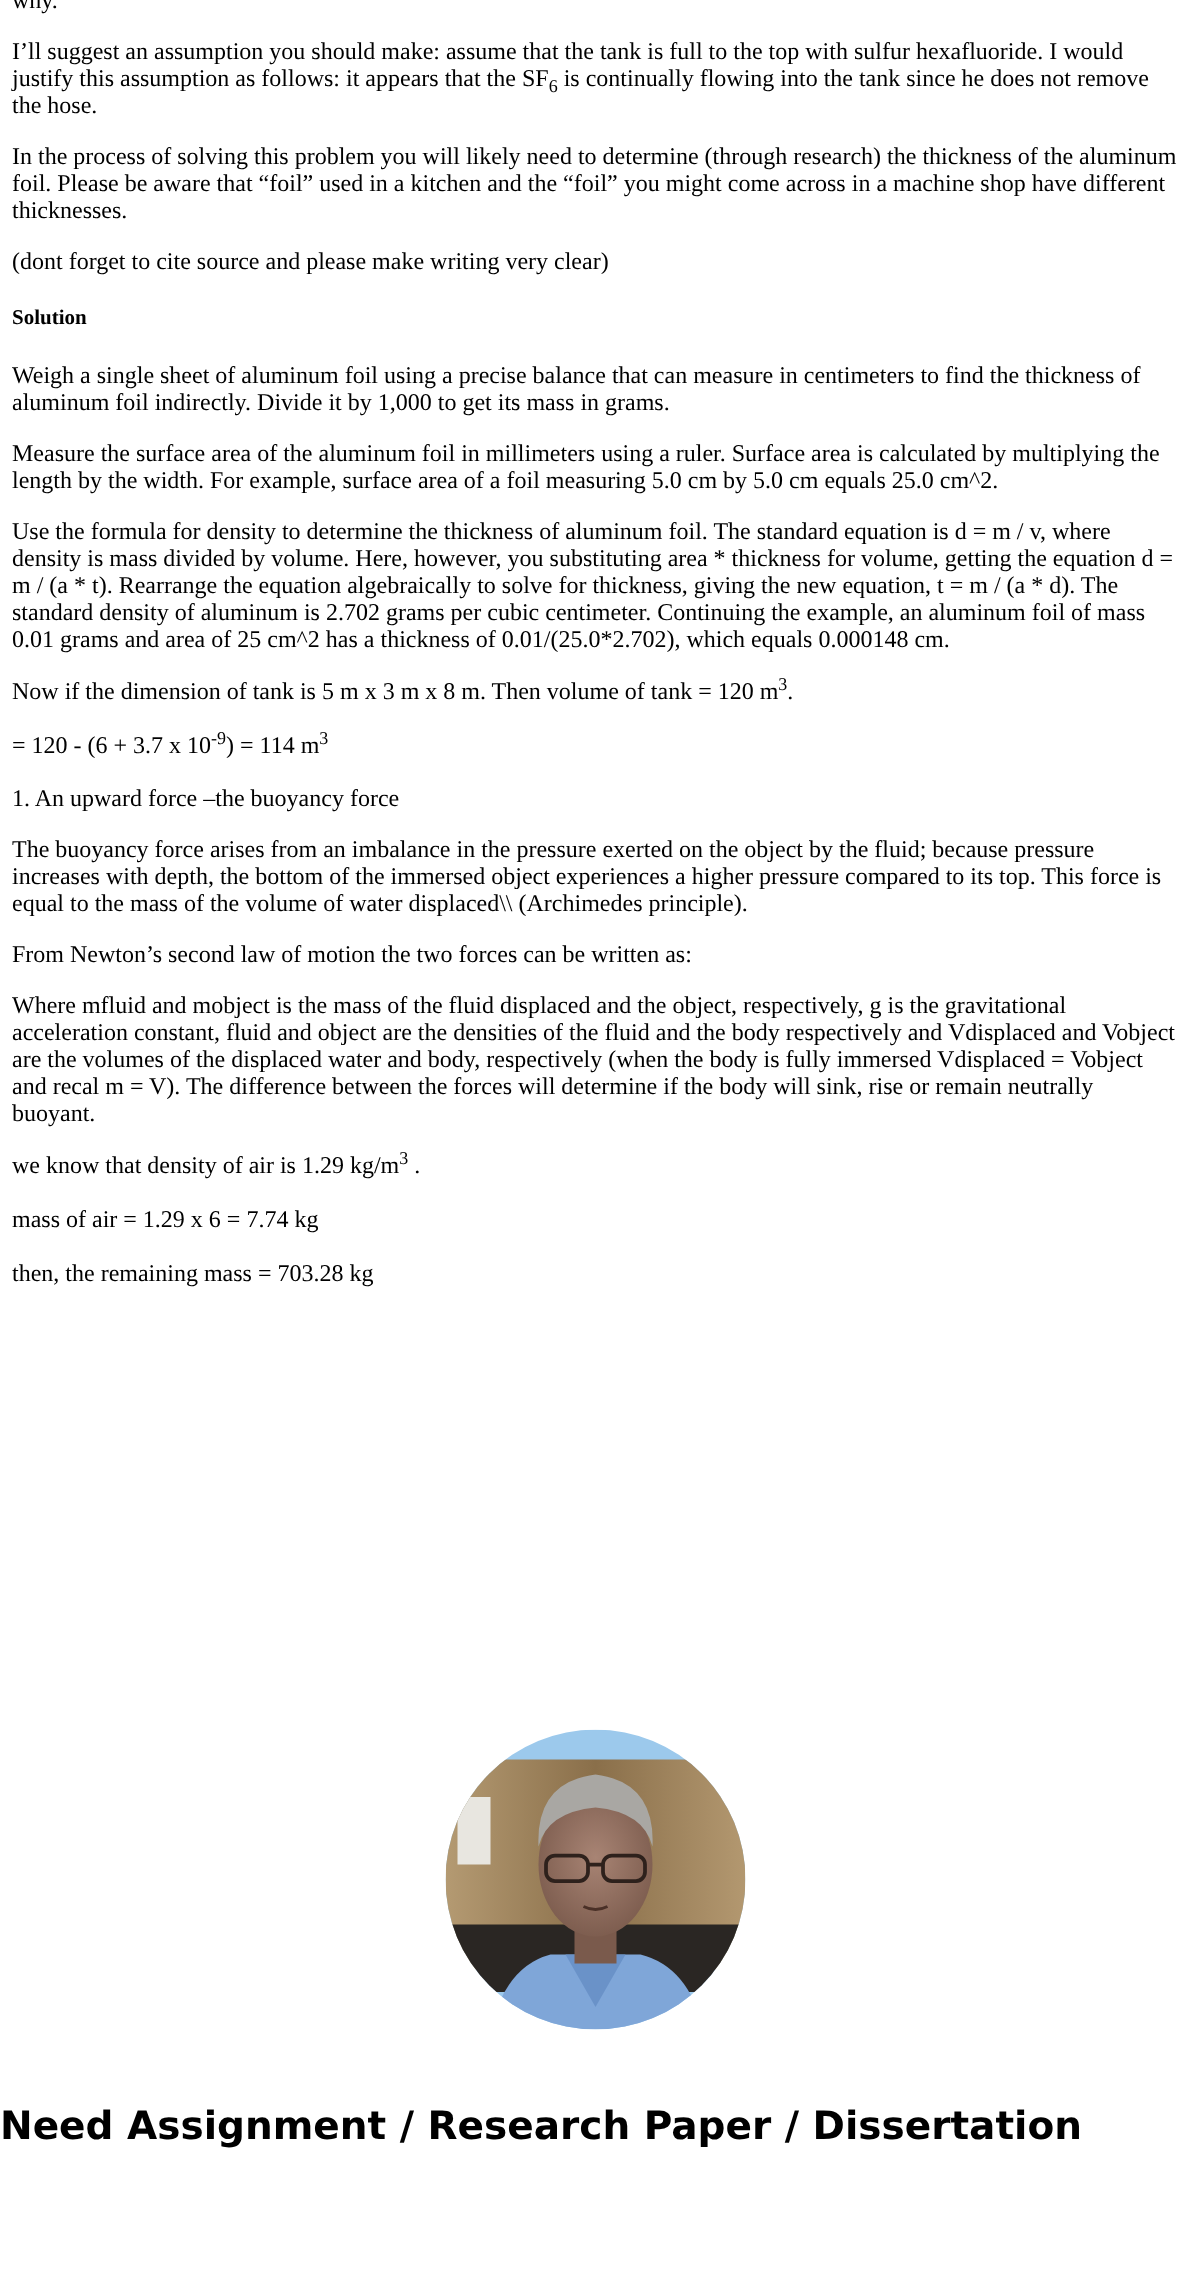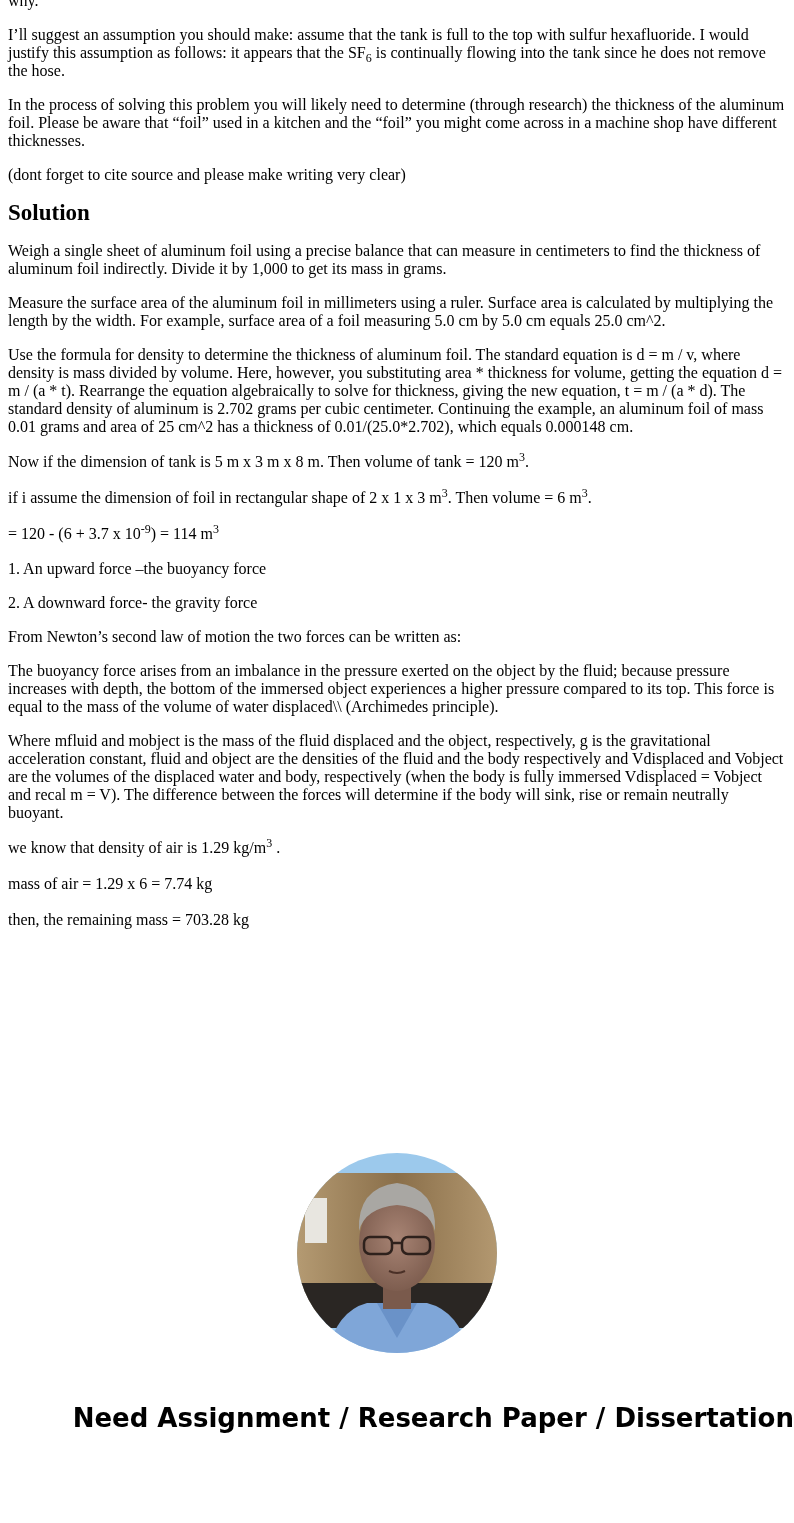--- a/index.html
+++ b/index.html
@@ -20,21 +20,21 @@
     .content {
       position: absolute;
       left: 8px;
       right: 8px;
       top: -8px;
     }
     p {
       margin: 0 0 16px 0;
     }
     h3 {
-      font-size: 23px;
+      font-size: 14px;
       font-weight: bold;
       margin: 18px 0 18px 0;
       line-height: 22px;
     }
     sub, sup {
       font-size: 12px;
       line-height: 0;
       position: relative;
     }
     sub { vertical-align: baseline; top: 4px; }
@@ -50,21 +50,21 @@
       width: 200px;
       height: 200px;
       border-radius: 50%;
       overflow: hidden;
     }
     .footer {
       position: absolute;
       left: 0;
       right: 0;
       top: 1403px;
-      text-align: right;
+      text-align: left;
       font-family: "DejaVu Sans", sans-serif;
       font-weight: bold;
       font-size: 26px;
       line-height: 30px;
       color: #000000;
     }
   </style>
 </head>
 <body>
 
@@ -78,29 +78,27 @@
   <p>(dont forget to cite source and please make writing very clear)</p>
 
   <h3>Solution</h3>
 
   <p>Weigh a single sheet of aluminum foil using a precise balance that can measure in centimeters to find the thickness of aluminum foil indirectly. Divide it by 1,000 to get its mass in grams.</p>
   <p>Measure the surface area of the aluminum foil in millimeters using a ruler. Surface area is calculated by multiplying the length by the width. For example, surface area of a foil measuring 5.0 cm by 5.0 cm equals 25.0 cm^2.</p>
   <p>Use the formula for density to determine the thickness of aluminum foil. The standard equation is d = m / v, where density is mass divided by volume. Here, however, you substituting area * thickness for volume, getting the equation d = m / (a * t). Rearrange the equation algebraically to solve for thickness, giving the new equation, t = m / (a * d). The standard density of aluminum is 2.702 grams per cubic centimeter. Continuing the example, an aluminum foil of mass 0.01 grams and area of 25 cm^2 has a thickness of 0.01/(25.0*2.702), which equals 0.000148 cm.</p>
 
   <p class="formula-line"><span>Now if the dimension of tank is 5 m x 3 m x 8 m. Then volume of tank = 120 m</span><sup>3</sup><span>.</span></p>
 
-  <p class="formula-line"><span>if i assume the dimension of foil in rectangular shape of 2 x 1 x 3 m</span><sup>3</sup><span>. Then volume = 6 m</span><sup>3</sup><span>.</span></p>
 
 
   <p class="formula-line"><span>= 120 - (6 + 3.7 x 10</span><sup>-9</sup><span>) = 114 m</span><sup>3</sup></p>
 
   <p>1. An upward force –the buoyancy force</p>
-  <p>2. A downward force- the gravity force</p>
+  <p>The buoyancy force arises from an imbalance in the pressure exerted on the object by the fluid; because pressure increases with depth, the bottom of the immersed object experiences a higher pressure compared to its top. This force is equal to the mass of the volume of water displaced\\ (Archimedes principle).</p>
   <p>From Newton’s second law of motion the two forces can be written as:</p>
-  <p>The buoyancy force arises from an imbalance in the pressure exerted on the object by the fluid; because pressure increases with depth, the bottom of the immersed object experiences a higher pressure compared to its top. This force is equal to the mass of the volume of water displaced\\ (Archimedes principle).</p>
   <p>Where mfluid and mobject is the mass of the fluid displaced and the object, respectively, g is the gravitational acceleration constant, fluid and object are the densities of the fluid and the body respectively and Vdisplaced and Vobject are the volumes of the displaced water and body, respectively (when the body is fully immersed Vdisplaced = Vobject and recal m = V). The difference between the forces will determine if the body will sink, rise or remain neutrally buoyant.</p>
 
   <p class="formula-line"><span>we know that density of air is 1.29 kg/m</span><sup>3</sup><span> .</span></p>
 
   <p class="formula-line">mass of air = 1.29 x 6 = 7.74 kg</p>
   <p class="formula-line">then, the remaining mass = 703.28 kg</p>
 
 </div>
 
 <div class="avatar-wrap">

